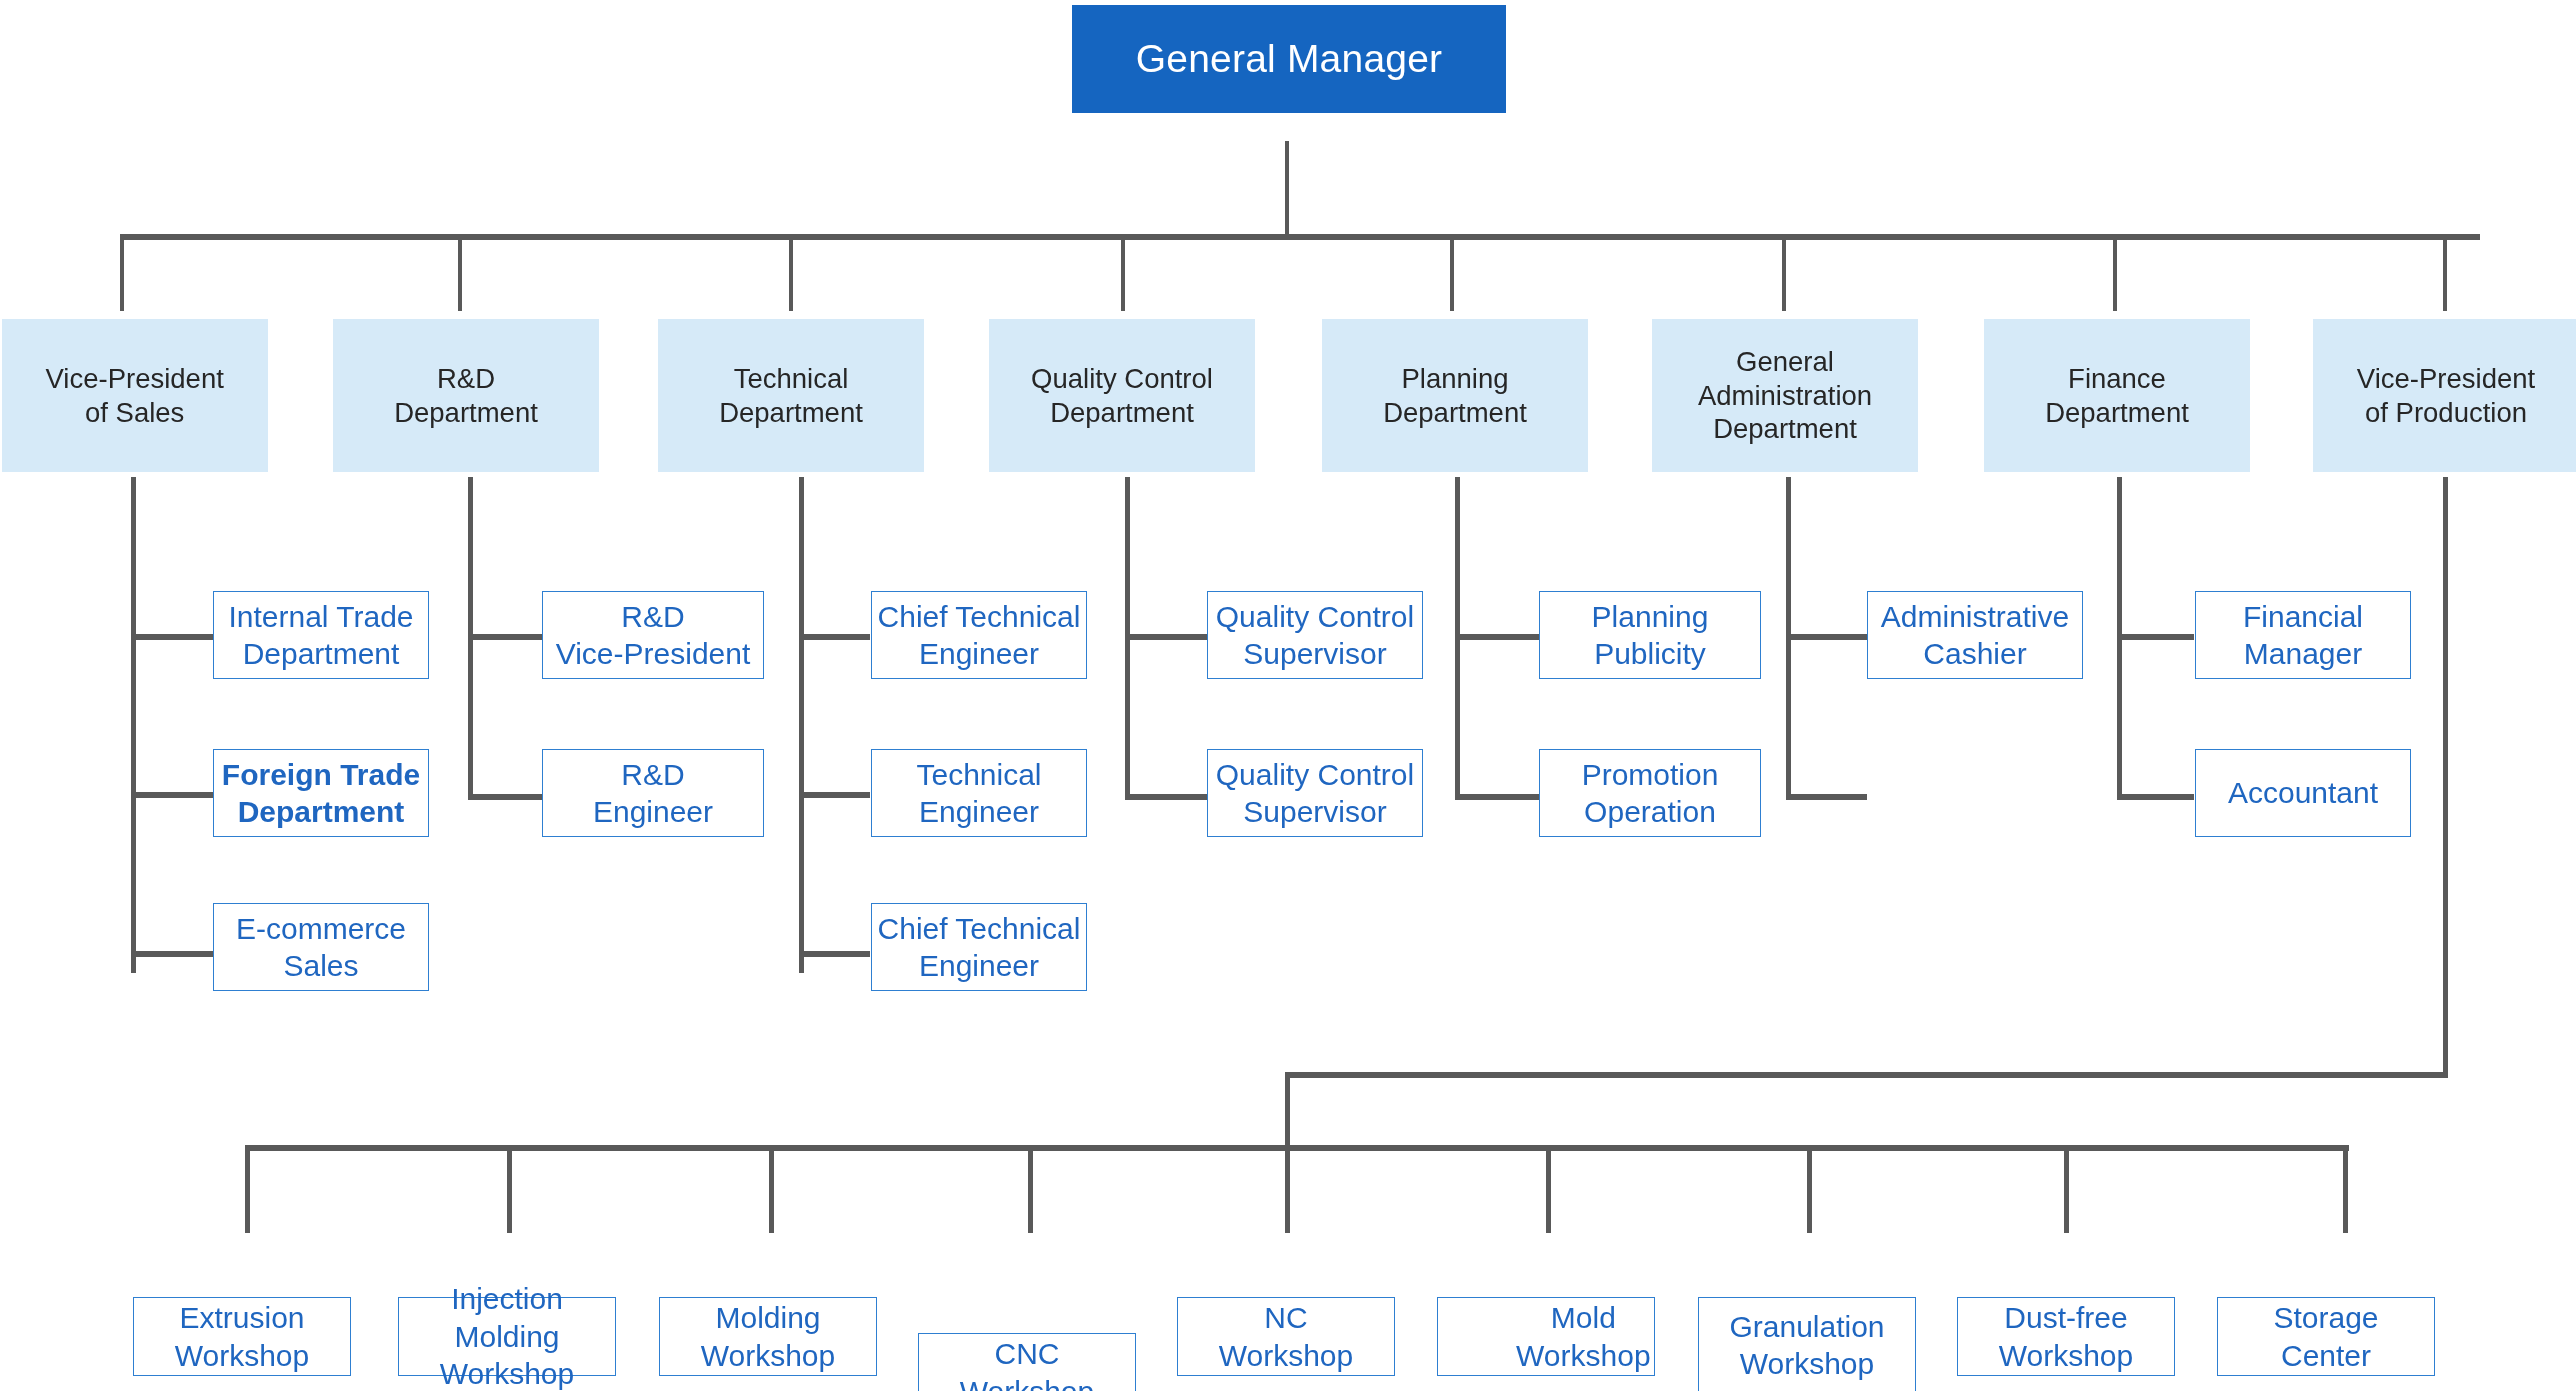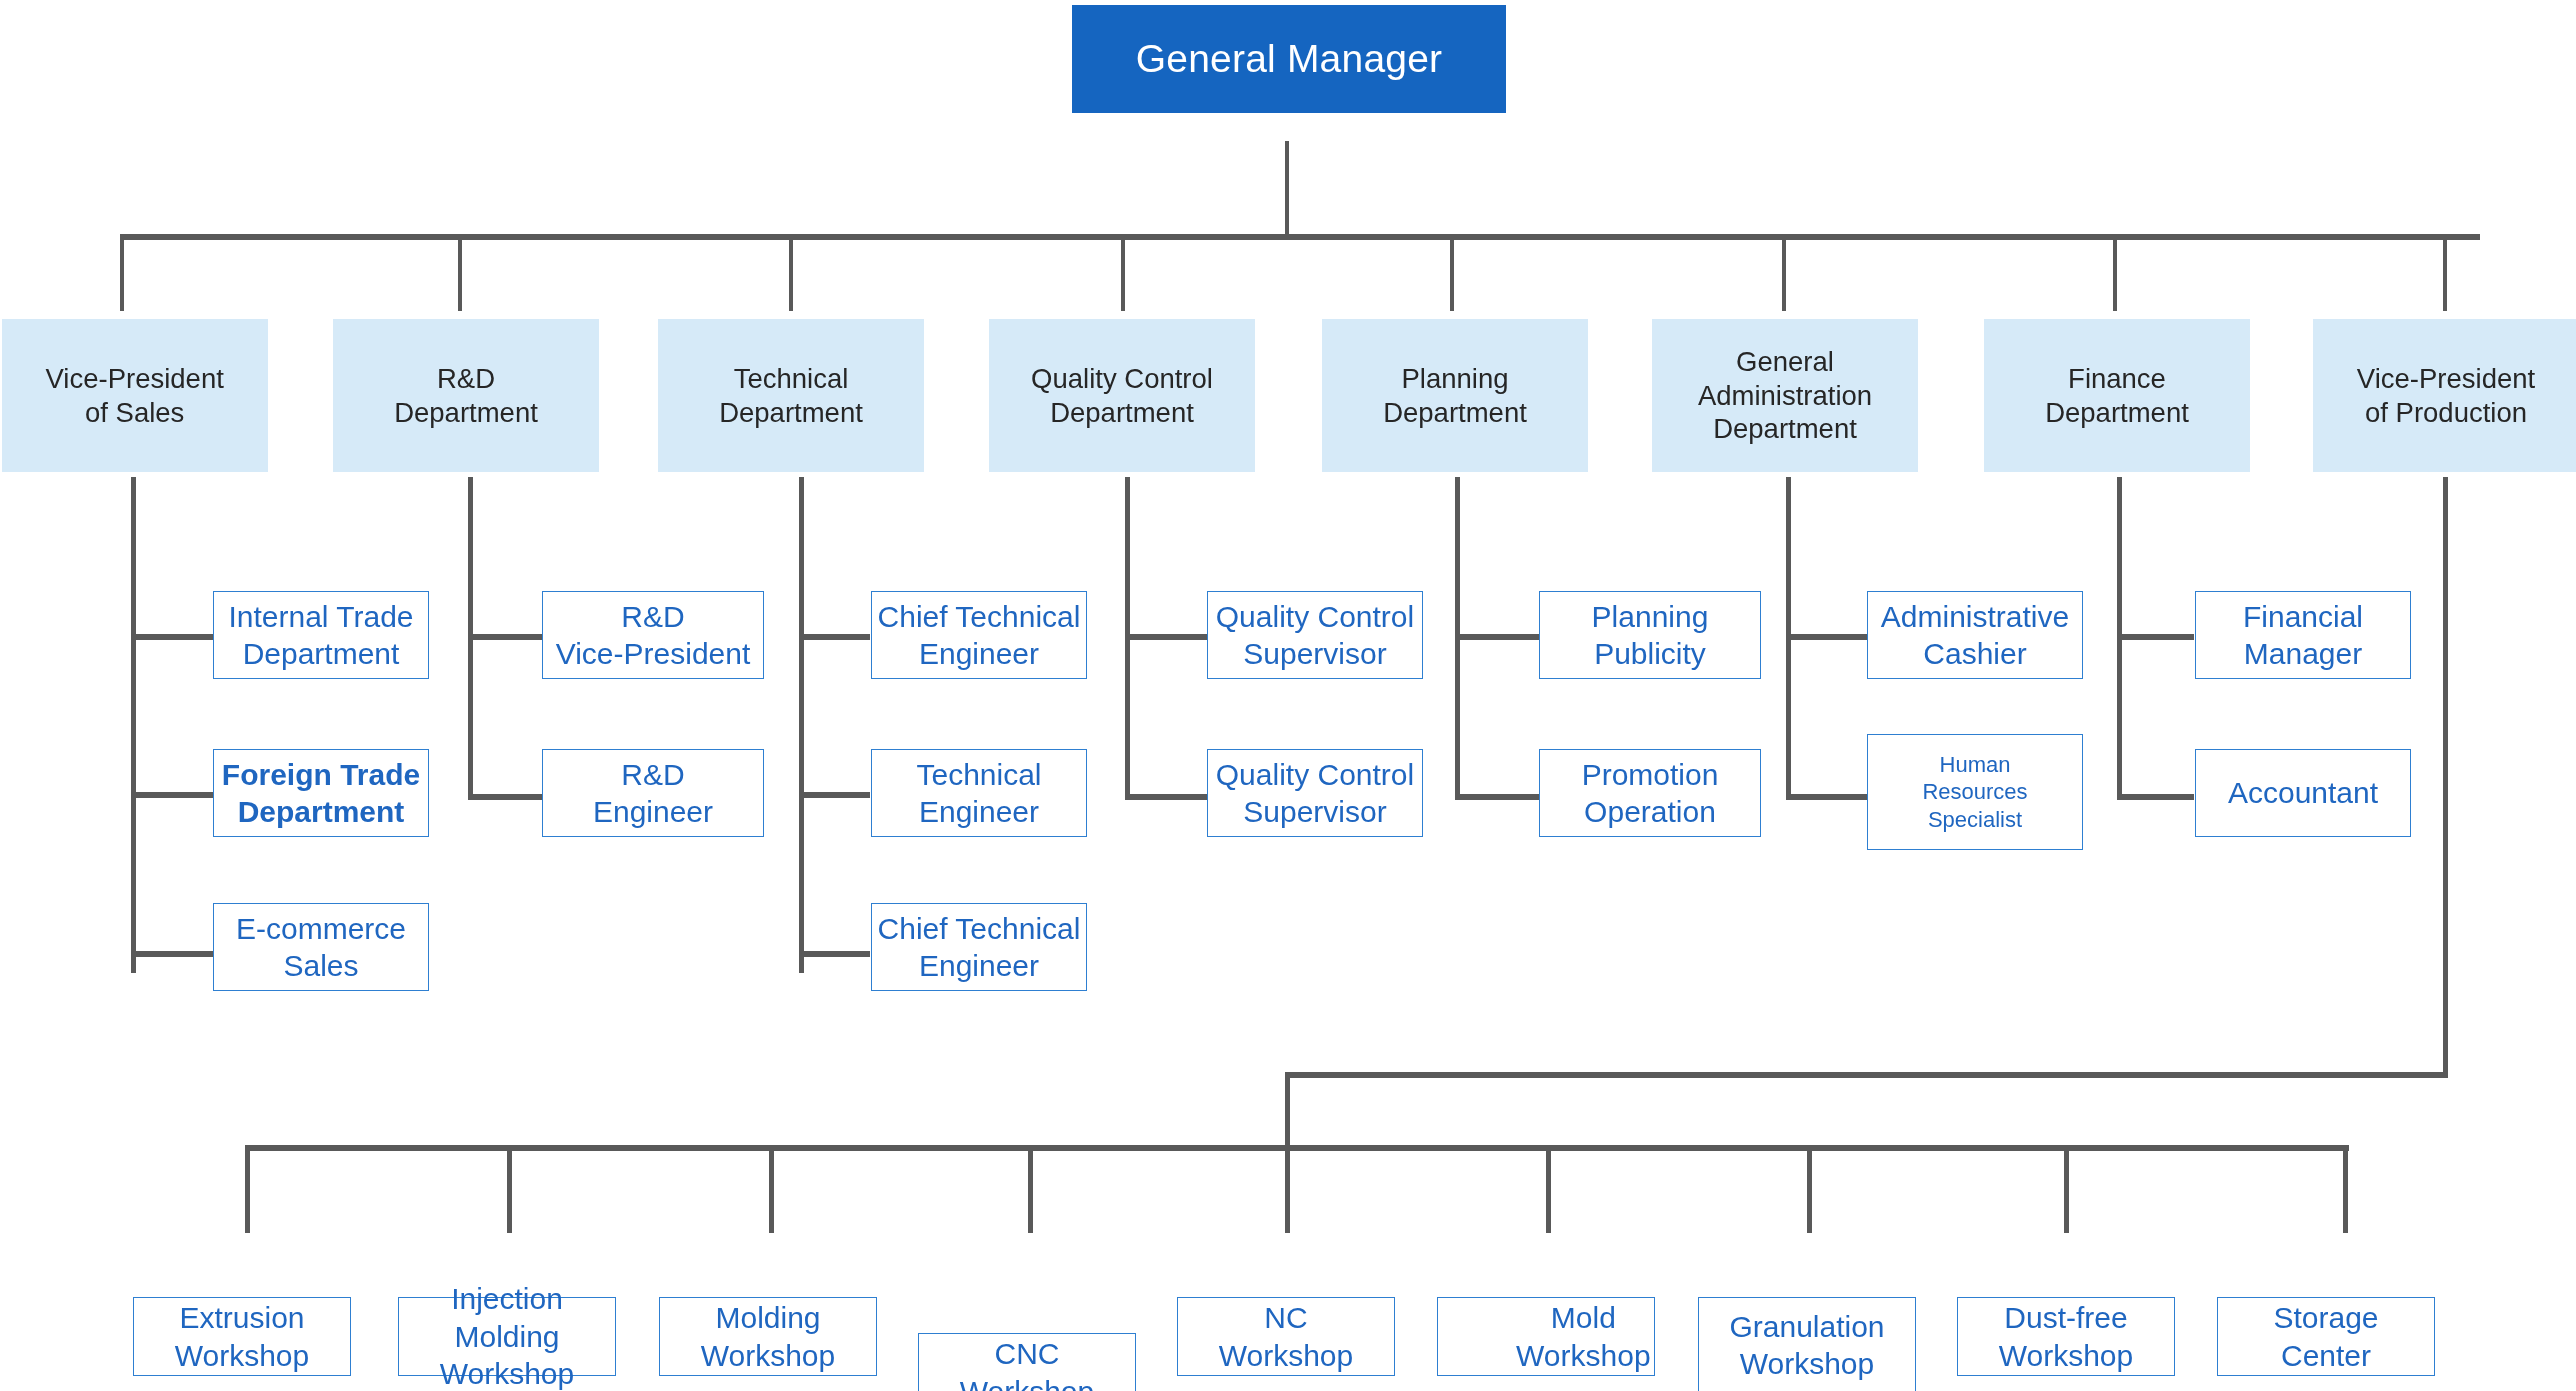--- a/index.html
+++ b/index.html
@@ -203,25 +203,20 @@
   </div>
 
   <div class="conn conn-v" style="left:1786px; top:477px; height:323px; width:5.2px;"></div>
   <div class="conn conn-h" style="left:1786px; top:634px; width:81px; height:6px;"></div>
   <div class="conn conn-h" style="left:1786px; top:794px; width:81px; height:6px;"></div>
 
   <div class="node-leaf" style="left:1867px; top:591px; width:216px; height:88px;">
     <span class="node-label">Administrative
 Cashier</span>
   </div>
-  <div class="node-leaf" style="left:1867px; top:734px; width:216px; height:116px; font-size:22px;">
-    <span class="node-label">Human
-Resources
-Specialist</span>
-  </div>
 
   <div class="conn conn-v" style="left:2117px; top:477px; height:323px; width:5.2px;"></div>
   <div class="conn conn-h" style="left:2117px; top:634px; width:77px; height:6px;"></div>
   <div class="conn conn-h" style="left:2117px; top:794px; width:77px; height:6px;"></div>
 
   <div class="node-leaf" style="left:2195px; top:591px; width:216px; height:88px;">
     <span class="node-label">Financial
 Manager</span>
   </div>
   <div class="node-leaf" style="left:2195px; top:749px; width:216px; height:88px;">

